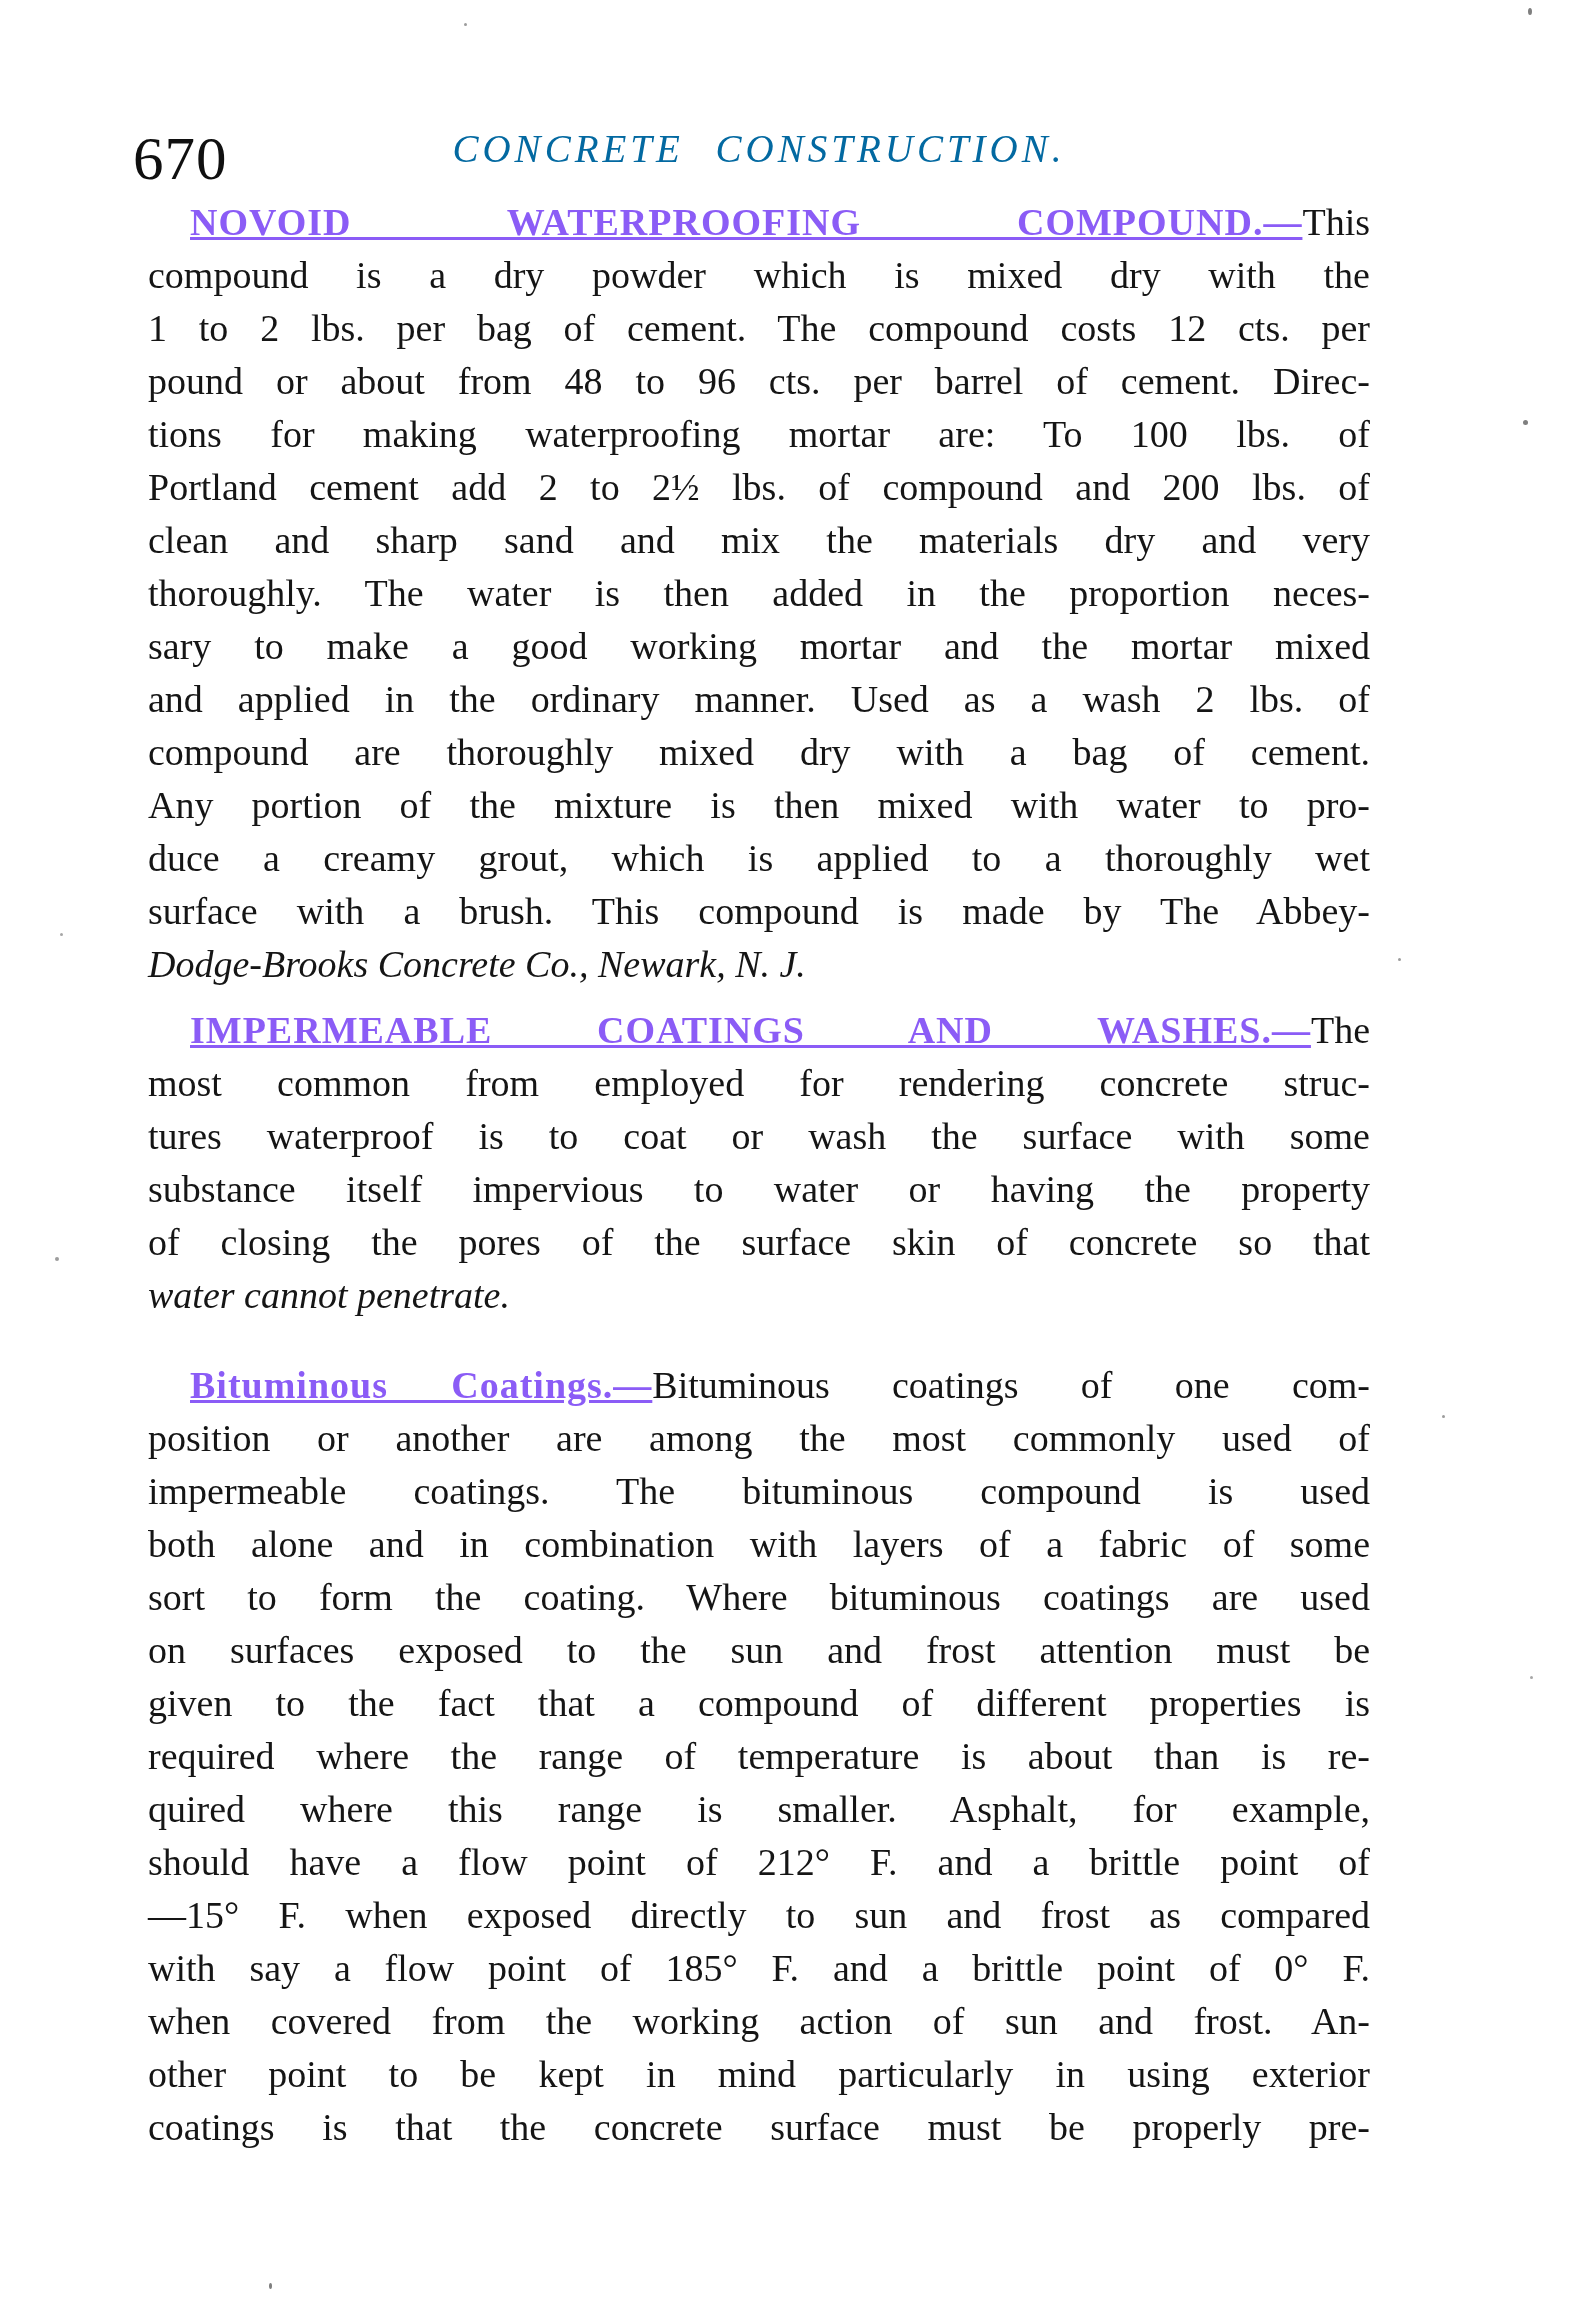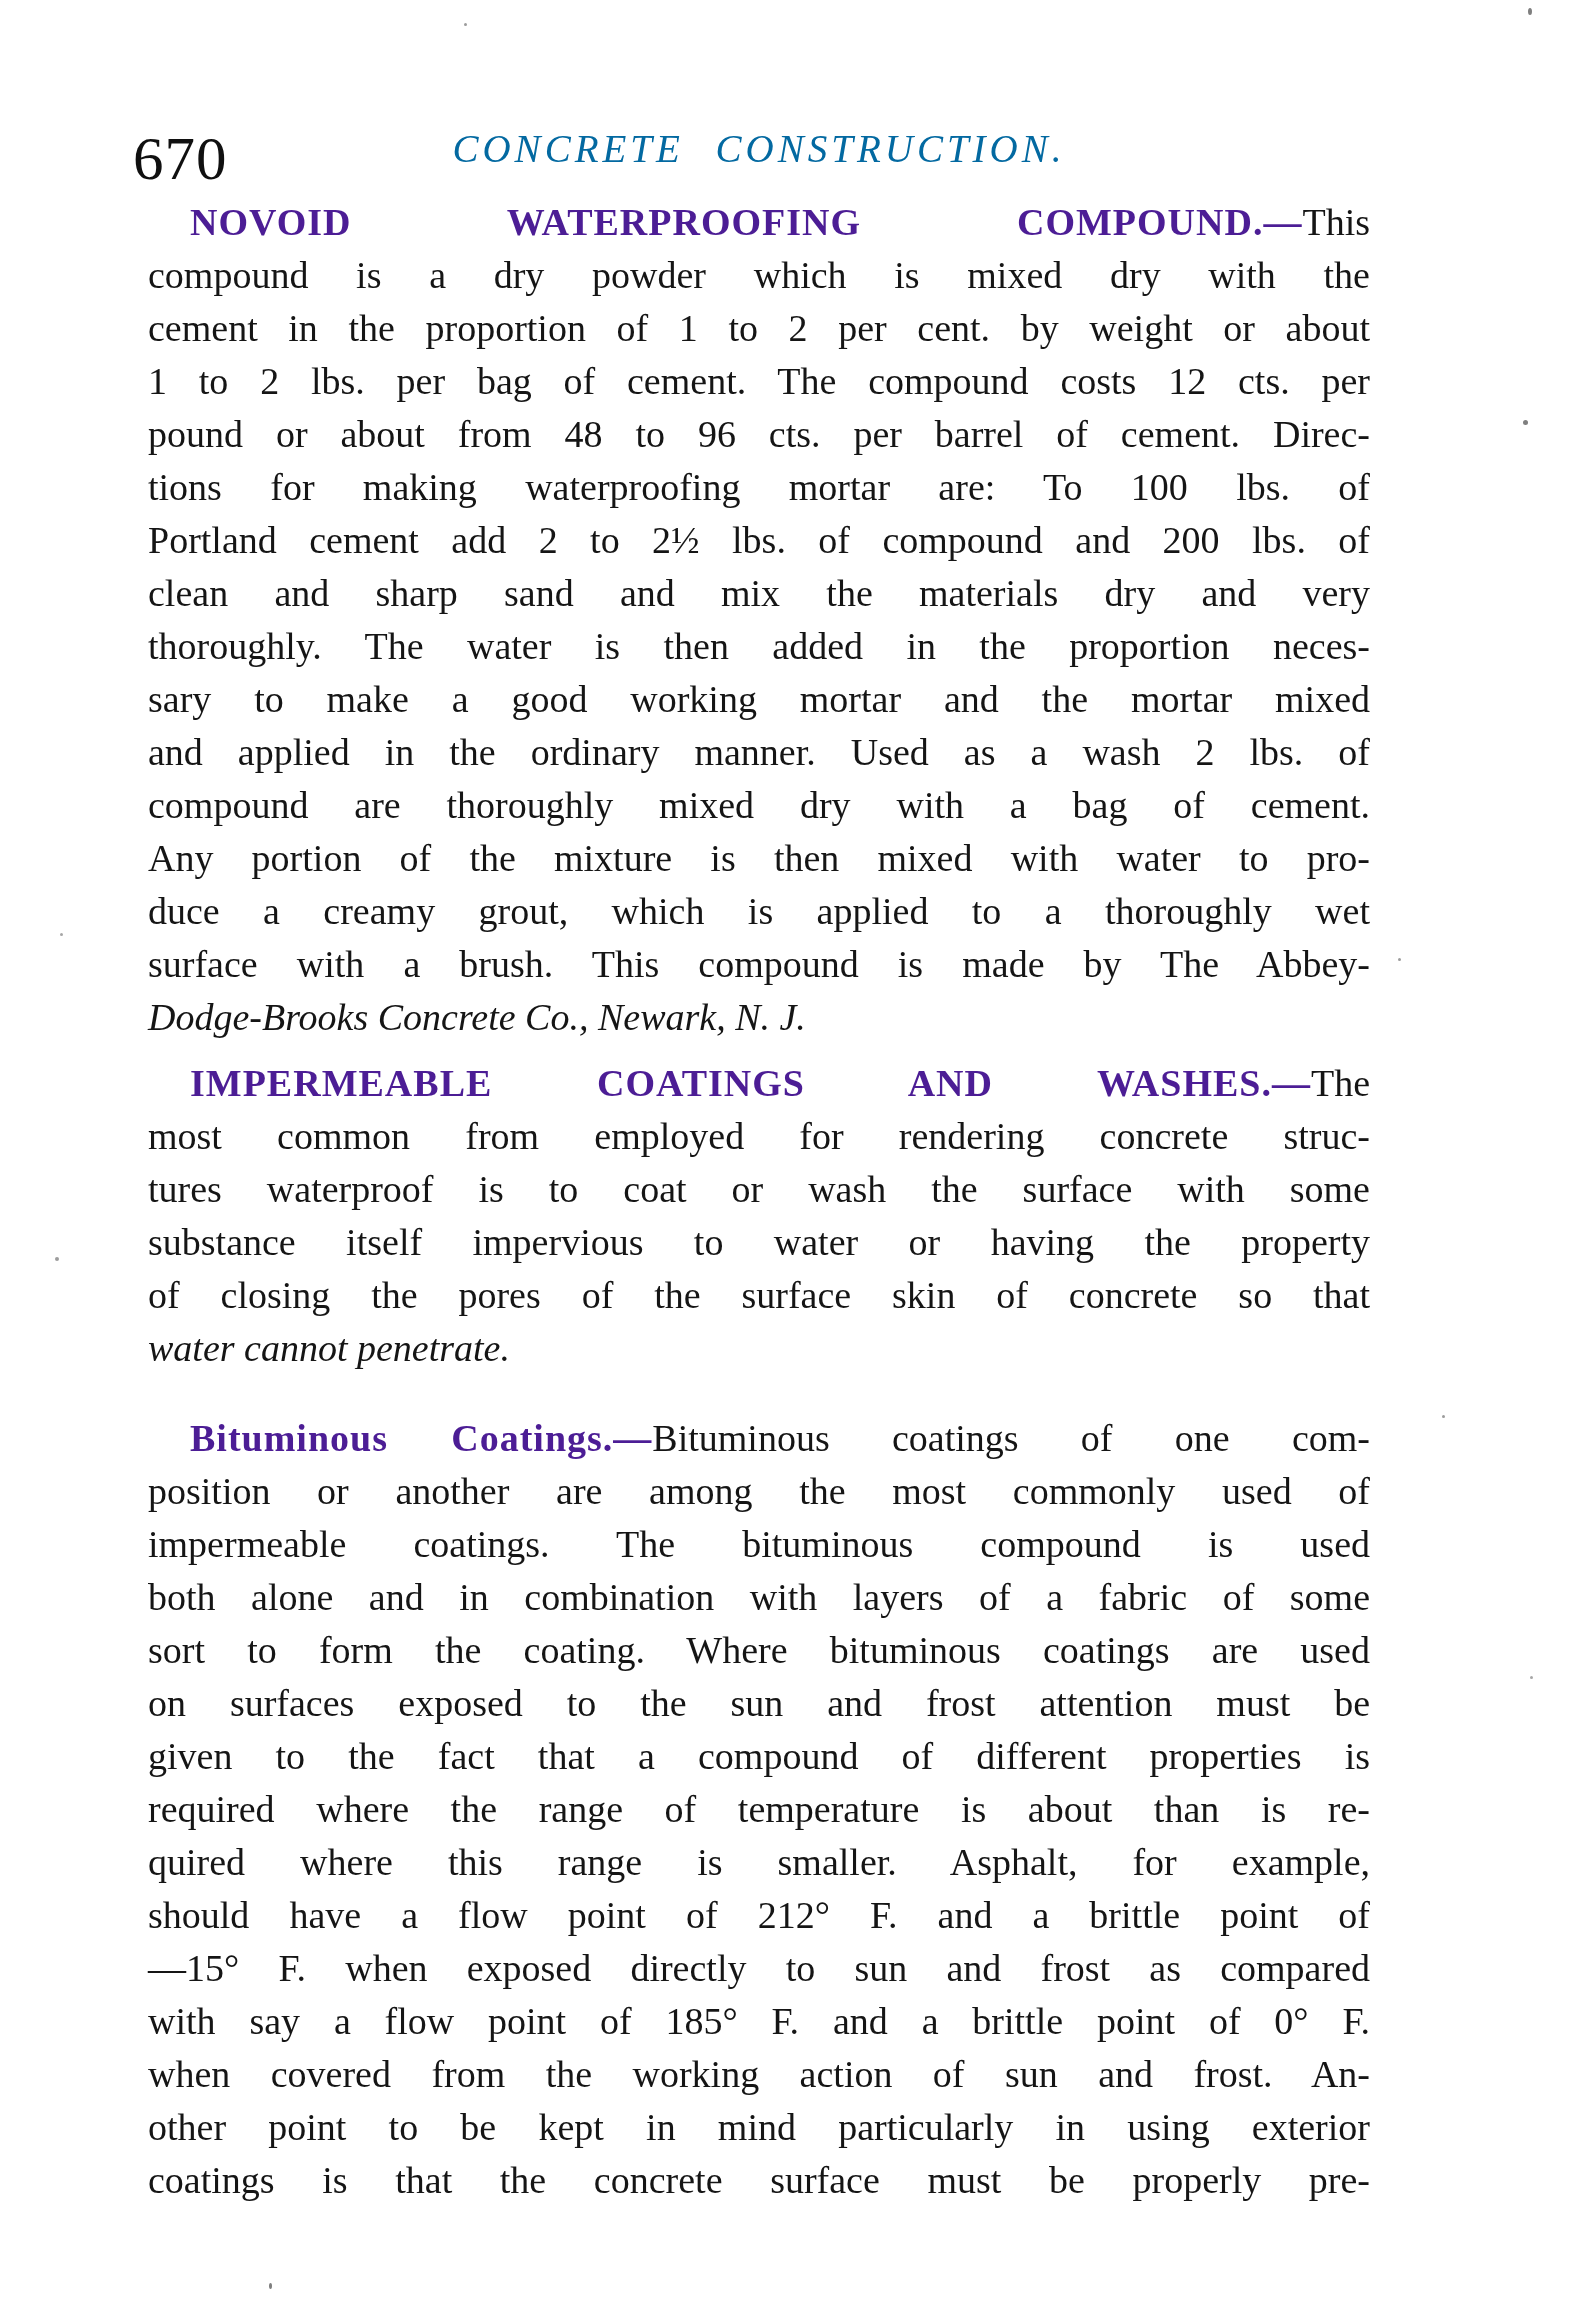--- a/index.html
+++ b/index.html
@@ -53,22 +53,23 @@
   }
   .line {
     text-align: justify;
     text-align-last: justify;
     text-justify: inter-word;
   }
   .line.short { text-align-last: left; font-style: italic; }
   .line.first { text-indent: 42px; }
   .lead {
     font-weight: bold;
-    color: #4c1d95;
+    color: #8b5cf6;
     letter-spacing: 1px;
+    text-decoration: underline;
   }
   .para-2 { margin-top: 13px; }
   .para-3 { margin-top: 37px; }
   
   .speck {
     position: absolute;
     background: #3a3a3a;
     border-radius: 50%;
     opacity: 0.65;
   }
@@ -90,21 +91,20 @@
   <header class="running-head">
     <span class="folio">670</span>
     <span class="running-title">CONCRETE CONSTRUCTION.</span>
   </header>
 
   <main class="text-block">
 
     <section class="para para-1">
       <div class="line first"><b class="lead">NOVOID WATERPROOFING COMPOUND.—</b><span>This</span></div>
       <div class="line">compound is a dry powder which is mixed dry with the</div>
-      <div class="line">cement in the proportion of 1 to 2 per cent. by weight or about</div>
       <div class="line">1 to 2 lbs. per bag of cement. The compound costs 12 cts. per</div>
       <div class="line">pound or about from 48 to 96 cts. per barrel of cement. Direc-</div>
       <div class="line">tions for making waterproofing mortar are: To 100 lbs. of</div>
       <div class="line">Portland cement add 2 to 2½ lbs. of compound and 200 lbs. of</div>
       <div class="line">clean and sharp sand and mix the materials dry and very</div>
       <div class="line">thoroughly. The water is then added in the proportion neces-</div>
       <div class="line">sary to make a good working mortar and the mortar mixed</div>
       <div class="line">and applied in the ordinary manner. Used as a wash 2 lbs. of</div>
       <div class="line">compound are thoroughly mixed dry with a bag of cement.</div>
       <div class="line">Any portion of the mixture is then mixed with water to pro-</div>

